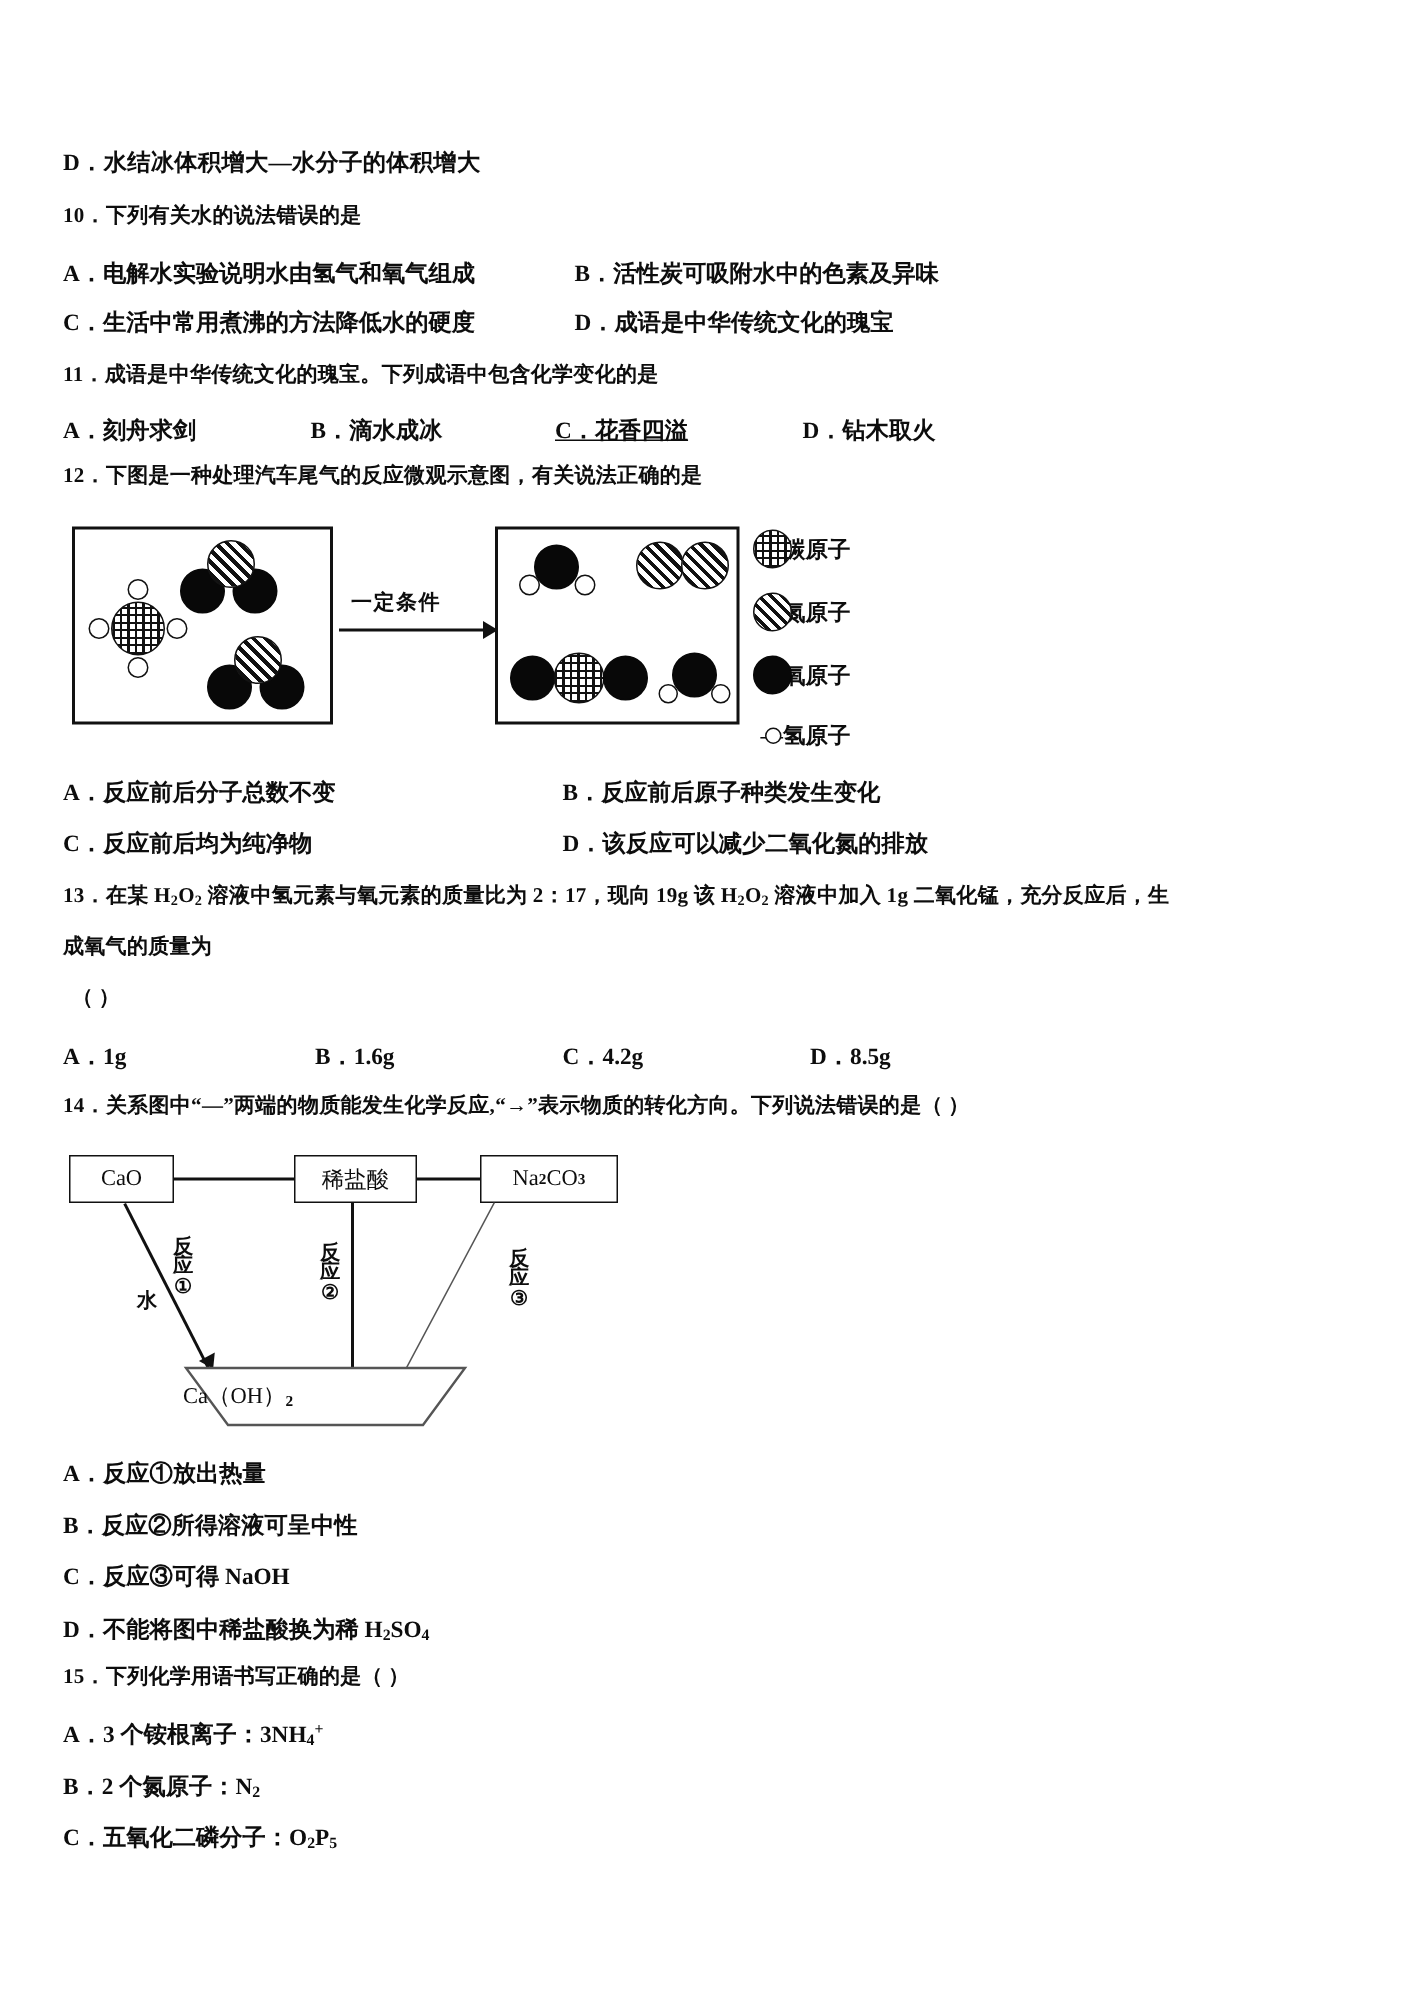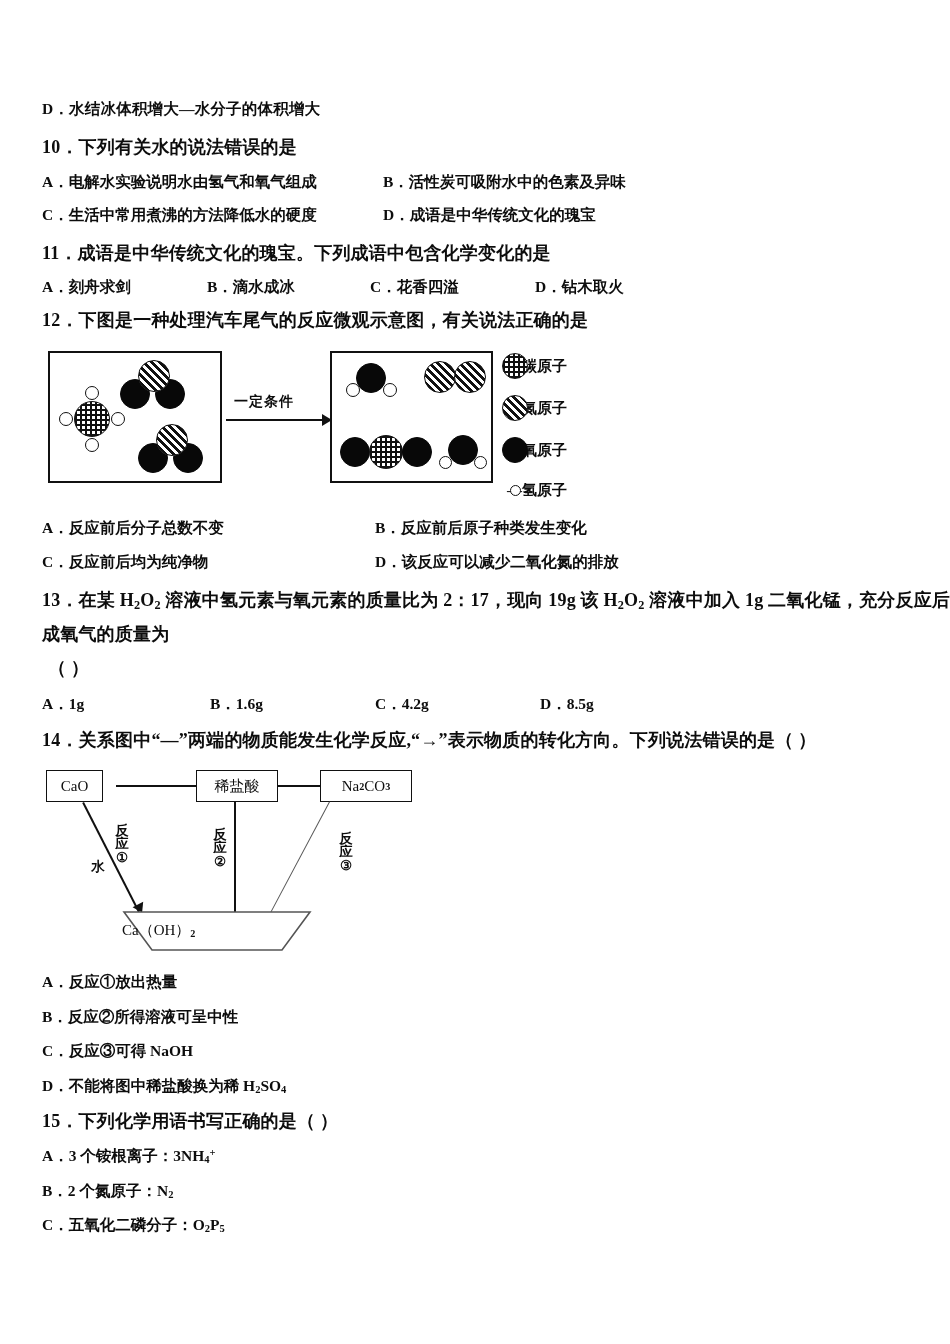--- a/index.html
+++ b/index.html
@@ -23,21 +23,21 @@
   }
   
   .line {
     position: absolute;
     font-size: 15.5px;
     font-weight: bold;
     letter-spacing: 0.2px;
     white-space: nowrap;
     line-height: 1.2;
   }
-  .q-line { font-size: 18px; font-weight: bold; }
+  .q-line { font-size: 14px; font-weight: bold; }
   .opt { position: absolute; font-size: 15.5px; font-weight: bold; white-space: nowrap; }
   sub, sup {
     font-size: 0.68em;
     font-weight: bold;
   }
   sub { vertical-align: -0.22em; }
   sup { vertical-align: 0.45em; }
 
   
   #q12-figure {
@@ -156,21 +156,21 @@
     border: 1.6px solid #111;
     background: #fff;
     box-sizing: border-box;
     display: flex;
     align-items: center;
     justify-content: center;
     font-size: 15px;
     font-weight: normal;
     font-family: "Liberation Serif", serif;
   }
-  #rbox-cao   { left: 8px;   top: 8px;  width: 57px;  height: 32px; }
+  #rbox-cao   { left: 8px;   top: 8px;  width: 70px;  height: 32px; }
   #rbox-hcl   { left: 158px; top: 8px;  width: 82px;  height: 32px; }
   #rbox-na2co3{ left: 282px; top: 8px;  width: 92px;  height: 32px; }
 
   .hline { position: absolute; height: 1.6px; background: #111; }
   #hl-1 { left: 78px;  top: 23px; width: 80px; }
   #hl-2 { left: 240px; top: 23px; width: 42px; }
 
   .vline { position: absolute; width: 1.6px; background: #111; }
   #vl-2 { left: 196px; top: 40px; height: 110px; }
 
@@ -204,21 +204,21 @@
 
   <div class="line q-line" style="left:42px; top:137px;">10．下列有关水的说法错误的是</div>
   <div class="opt" style="left:42px; top:172px;">A．电解水实验说明水由氢气和氧气组成</div>
   <div class="opt" style="left:383px; top:172px;">B．活性炭可吸附水中的色素及异味</div>
   <div class="opt" style="left:42px; top:205px;">C．生活中常用煮沸的方法降低水的硬度</div>
   <div class="opt" style="left:383px; top:205px;">D．成语是中华传统文化的瑰宝</div>
 
   <div class="line q-line" style="left:42px; top:243px;">11．成语是中华传统文化的瑰宝。下列成语中包含化学变化的是</div>
   <div class="opt" style="left:42px; top:277px;">A．刻舟求剑</div>
   <div class="opt" style="left:207px; top:277px;">B．滴水成冰</div>
-  <div class="opt" style="left:370px; top:277px;">C．花香四溢</div>
+  <div class="opt" style="left:370px; top:277px;text-decoration:underline;">C．花香四溢</div>
   <div class="opt" style="left:535px; top:277px;">D．钻木取火</div>
 
   <div class="line q-line" style="left:42px; top:310px;">12．下图是一种处理汽车尾气的反应微观示意图，有关说法正确的是</div>
 
   <div id="q12-figure">
 
     <div class="mol-box" id="box-left">
 
       <div class="atom c" style="left:24px; top:48px; width:36px; height:36px;"></div>
       <div class="atom h" style="left:35px; top:33px; width:14px; height:14px;"></div>

